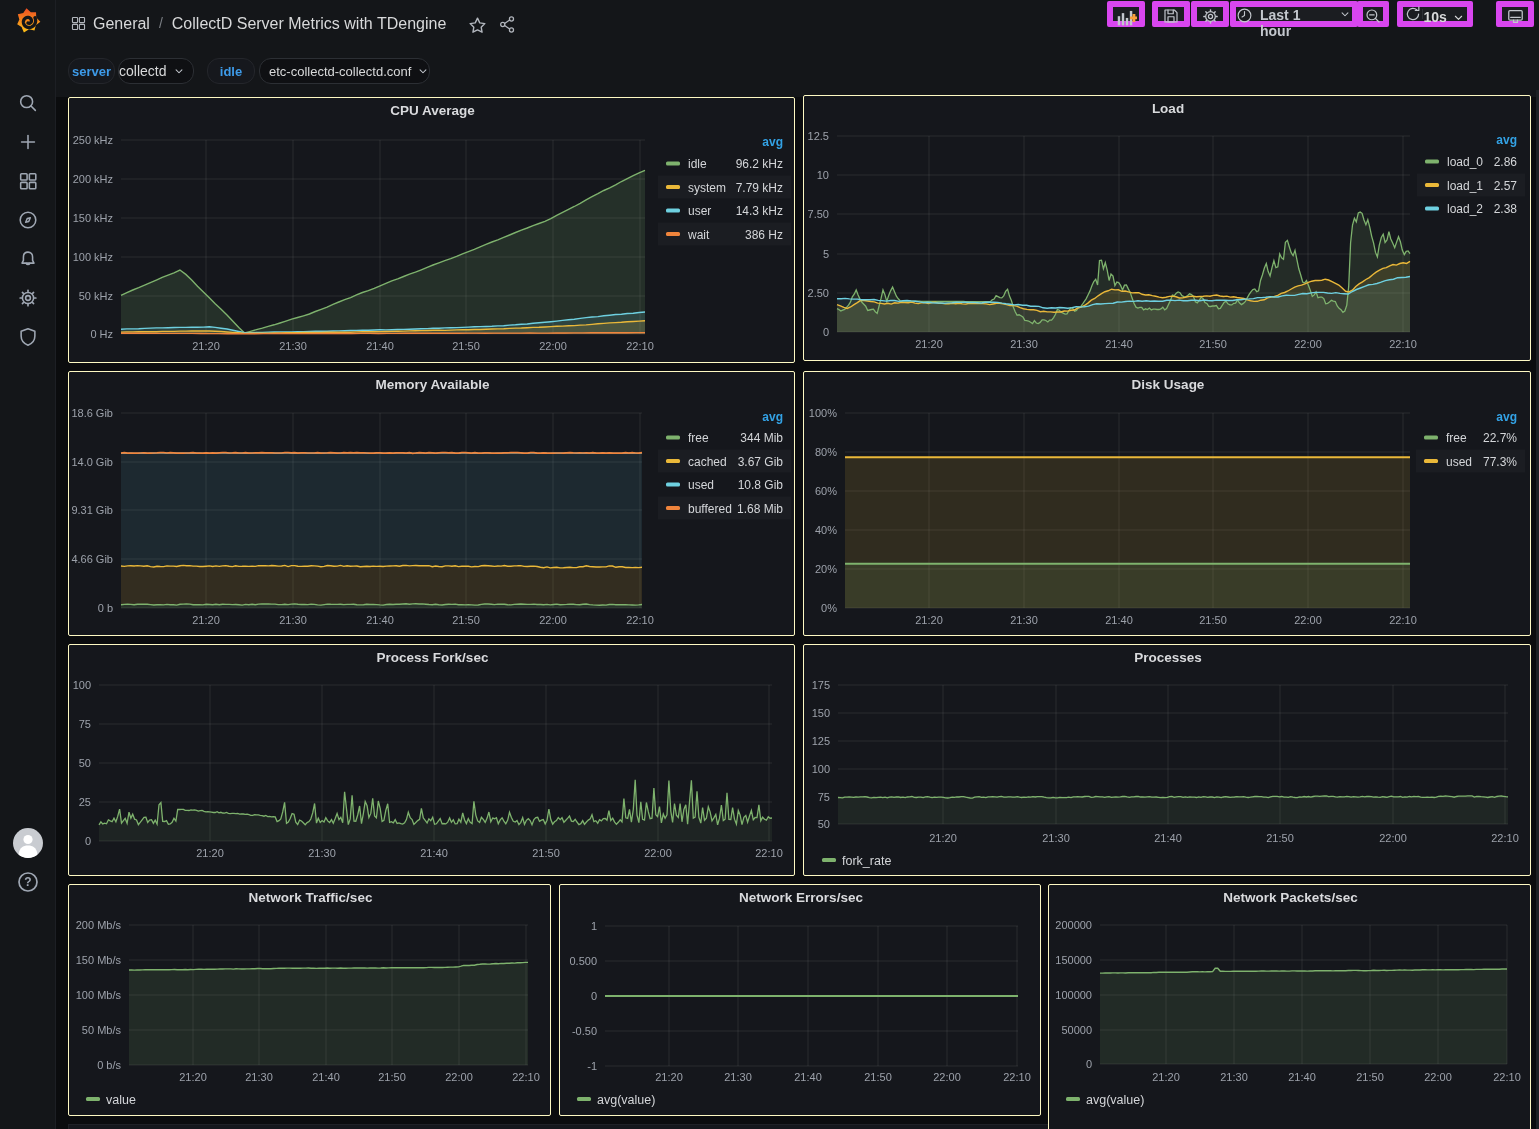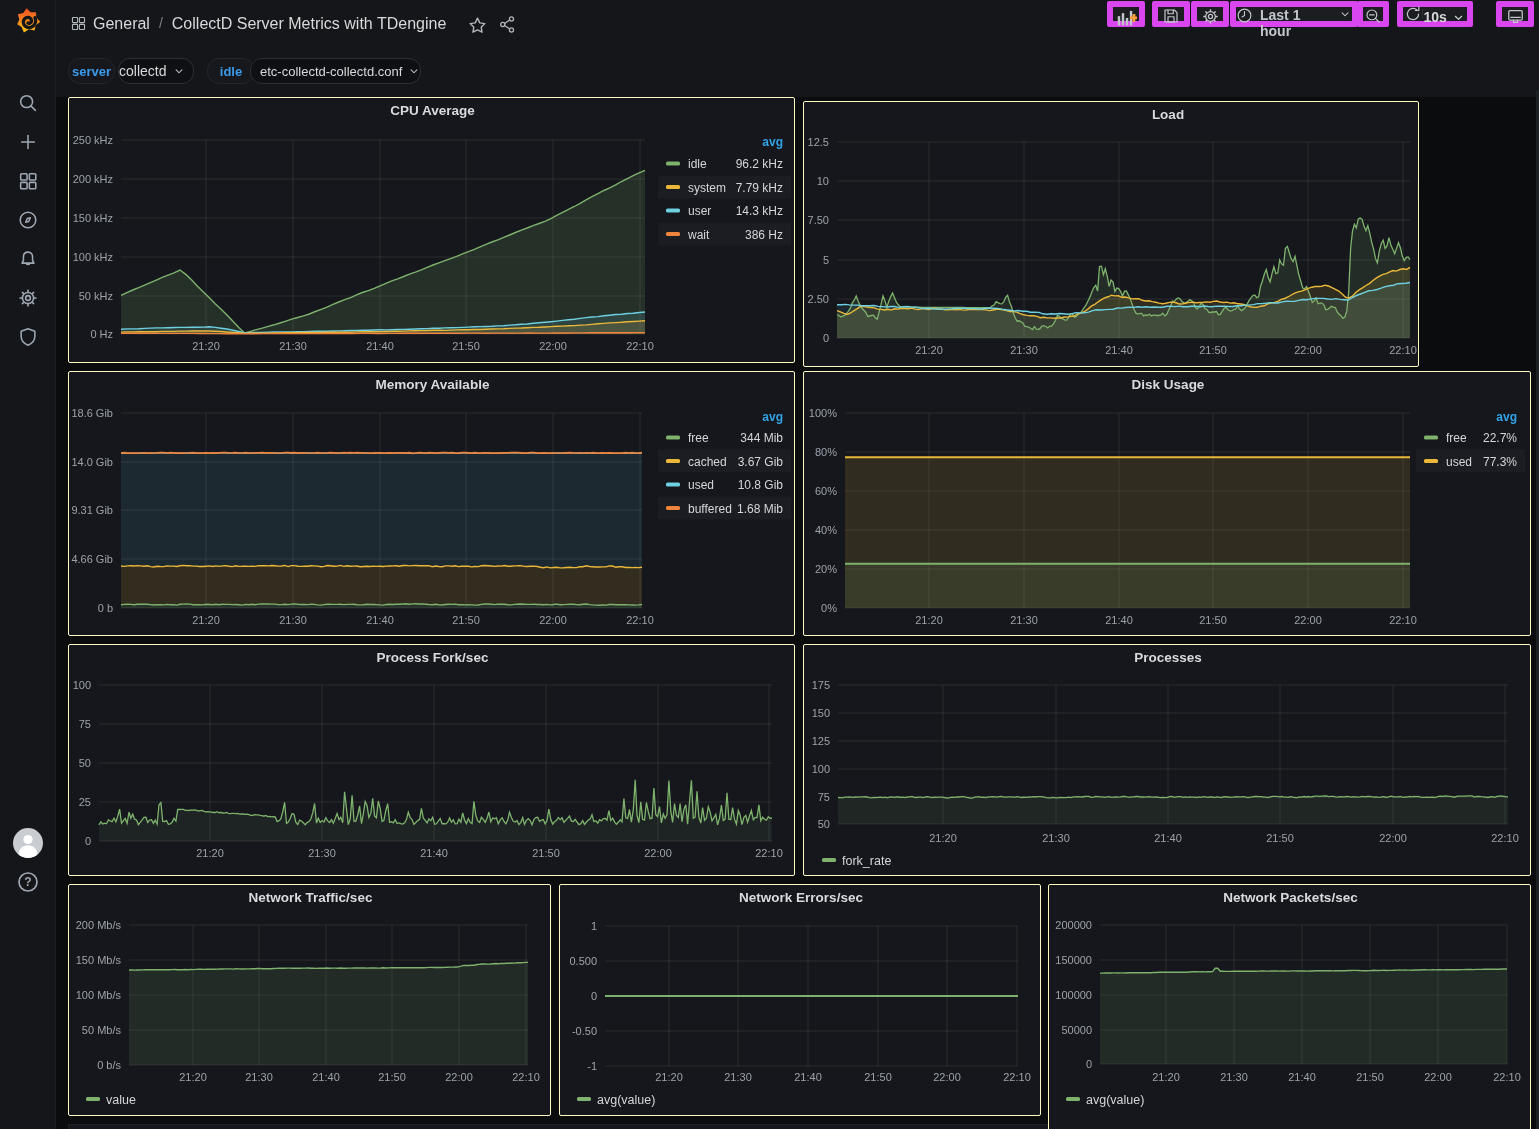--- a/index.html
+++ b/index.html
@@ -62,21 +62,21 @@
       <text x="619" y="93.5" font-size="12" fill="#d4d6d9">system</text>
       <text x="714" y="93.5" text-anchor="end" font-size="12" fill="#d4d6d9">7.79 kHz</text>
       <rect x="597" y="110.5" width="14" height="4" rx="1.5" fill="#6ED0E0"></rect>
       <text x="619" y="117.0" font-size="12" fill="#d4d6d9">user</text>
       <text x="714" y="117.0" text-anchor="end" font-size="12" fill="#d4d6d9">14.3 kHz</text>
       <rect x="589" y="124.5" width="133" height="23" fill="rgba(255,255,255,0.028)"></rect>
       <rect x="597" y="134.0" width="14" height="4" rx="1.5" fill="#EF843C"></rect>
       <text x="619" y="140.5" font-size="12" fill="#d4d6d9">wait</text>
       <text x="714" y="140.5" text-anchor="end" font-size="12" fill="#d4d6d9">386 Hz</text>
     </svg></div>
-<div class="panel" style="left:803px;top:101px;width:616px;height:266px"><svg width="726" height="264" font-family="Liberation Sans, sans-serif">
+<div class="panel" style="left:803px;top:95px;width:728px;height:266px"><svg width="726" height="264" font-family="Liberation Sans, sans-serif">
       <text x="364.0" y="16.5" text-anchor="middle" font-size="13.5" font-weight="bold" fill="#d9dadd">Load</text>
       <line x1="33" y1="40.0" x2="606" y2="40.0" stroke="rgba(255,255,255,0.09)" stroke-width="1"></line>
       <text x="25" y="44.0" text-anchor="end" font-size="11" fill="#9da2ab">12.5</text>
       <line x1="33" y1="79.0" x2="606" y2="79.0" stroke="rgba(255,255,255,0.09)" stroke-width="1"></line>
       <text x="25" y="83.0" text-anchor="end" font-size="11" fill="#9da2ab">10</text>
       <line x1="33" y1="118.0" x2="606" y2="118.0" stroke="rgba(255,255,255,0.09)" stroke-width="1"></line>
       <text x="25" y="122.0" text-anchor="end" font-size="11" fill="#9da2ab">7.50</text>
       <line x1="33" y1="158.0" x2="606" y2="158.0" stroke="rgba(255,255,255,0.09)" stroke-width="1"></line>
       <text x="25" y="162.0" text-anchor="end" font-size="11" fill="#9da2ab">5</text>
       <line x1="33" y1="197.0" x2="606" y2="197.0" stroke="rgba(255,255,255,0.09)" stroke-width="1"></line>
@@ -497,16 +497,16 @@
       <path d="M9.5 16.5 L9.5 19.5 L14.5 19.5 L14.5 16.5" stroke="#c3c7cd" stroke-width="1.6" stroke-linecap="round" stroke-linejoin="round" fill="none"></path>
     </svg>
   </div>
 <div class="chip lbl" style="left:68px;width:47px">server</div>
 <div class="chip dd" style="left:118px;width:76px;justify-content:flex-start;padding-left:0">collectd<span style="display:flex;margin-left:6px">
       <svg width="14" height="14" viewBox="0 0 24 24" fill="none">
         <path d="M7 10 L12 15 L17 10" stroke="#c3c7cd" stroke-width="1.8" stroke-linecap="round" stroke-linejoin="round" fill="none"></path>
       </svg>
     </span></div>
 <div class="chip lbl" style="left:207px;width:48px">idle</div>
-<div class="chip dd" style="left:250px;width:171px;justify-content:flex-start;padding-left:9px;font-size:13px">etc-collectd-collectd.conf<span style="display:flex;margin-left:5px">
+<div class="chip dd" style="left:259px;width:171px;justify-content:flex-start;padding-left:9px;font-size:13px">etc-collectd-collectd.conf<span style="display:flex;margin-left:5px">
       <svg width="14" height="14" viewBox="0 0 24 24" fill="none">
         <path d="M7 10 L12 15 L17 10" stroke="#c3c7cd" stroke-width="1.8" stroke-linecap="round" stroke-linejoin="round" fill="none"></path>
       </svg>
     </span></div>
 </body></html>

